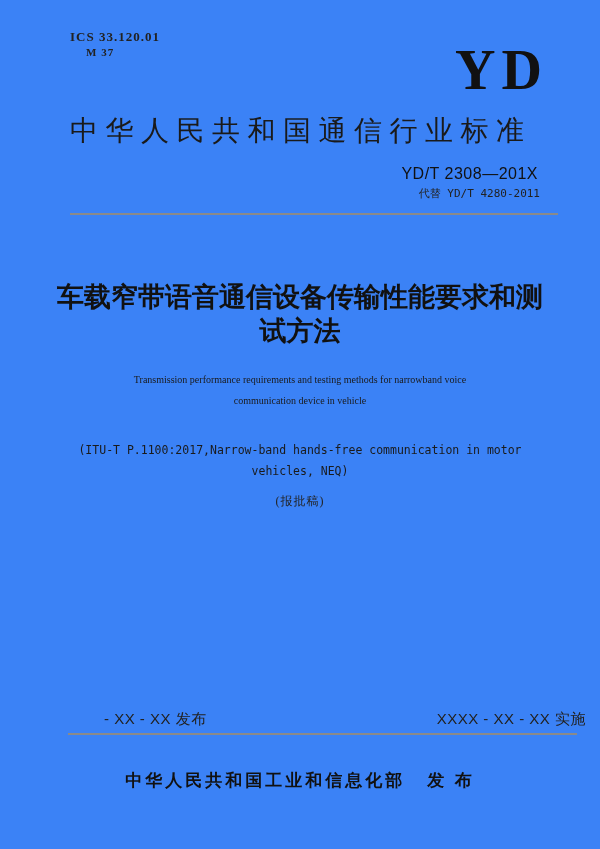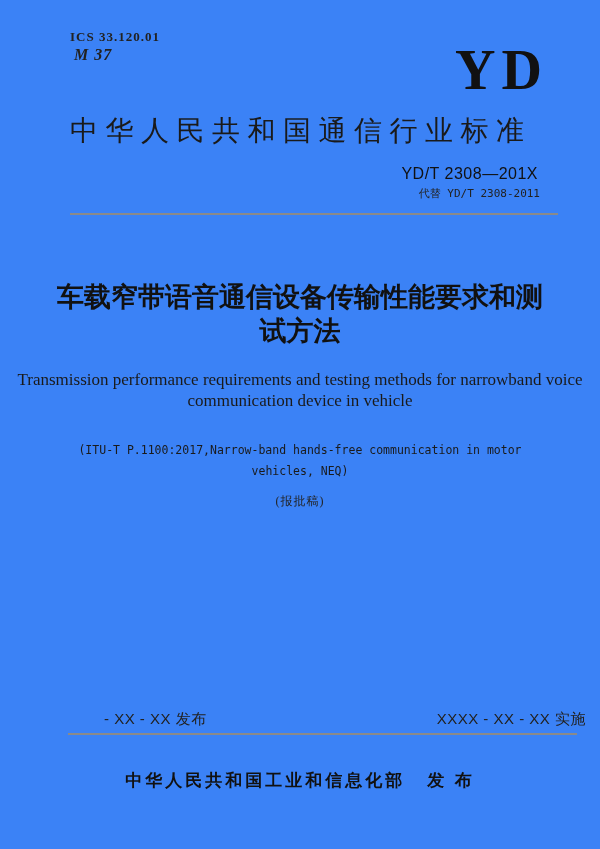--- a/index.html
+++ b/index.html
@@ -21,28 +21,27 @@
     left: 70px;
     top: 29px;
     font-family: "Liberation Serif", serif;
     font-weight: bold;
     font-size: 13px;
     letter-spacing: 1px;
     color: #222;
   }
   .class-code {
     position: absolute;
-    left: 74px;
+    left: 86px;
     top: 46px;
     font-family: "Liberation Serif", serif;
     font-weight: bold;
-    font-size: 16px;
+    font-size: 11px;
     letter-spacing: 1px;
     color: #222;
-    font-style: italic;
   }
   .logo {
     position: absolute;
     right: 52px;
     top: 42px;
     font-family: "Liberation Serif", serif;
     font-weight: bold;
     font-size: 56px;
     letter-spacing: 6px;
     color: #111;
@@ -96,21 +95,21 @@
     line-height: 34px;
     color: #111;
   }
   .title-en {
     position: absolute;
     left: 0;
     top: 369px;
     width: 600px;
     text-align: center;
     font-family: "Liberation Serif", serif;
-    font-size: 17px;
+    font-size: 10px;
     line-height: 21px;
     color: #1a1a1a;
   }
   .reference {
     position: absolute;
     left: 0;
     top: 428px;
     width: 600px;
     text-align: center;
     font-family: "DejaVu Sans Mono", monospace;
@@ -181,21 +180,21 @@
 <div class="page">
 
   <div class="ics">ICS 33.120.01</div>
   <div class="class-code">M 37</div>
 
   <div class="logo">YD</div>
 
   <div class="std-type">中华人民共和国通信行业标准</div>
 
   <div class="std-number">YD/T 2308—201X</div>
-  <div class="std-replaces">代替 YD/T 2308-2011</div>
+  <div class="std-replaces">代替 YD/T 4280-2011</div>
 
   <div class="rule-top"></div>
 
   <div class="title-zh">
     <div>车载窄带语音通信设备传输性能要求和测</div>
     <div>试方法</div>
   </div>
 
   <div class="title-en">
     <div>Transmission performance requirements and testing methods for narrowband voice</div>

